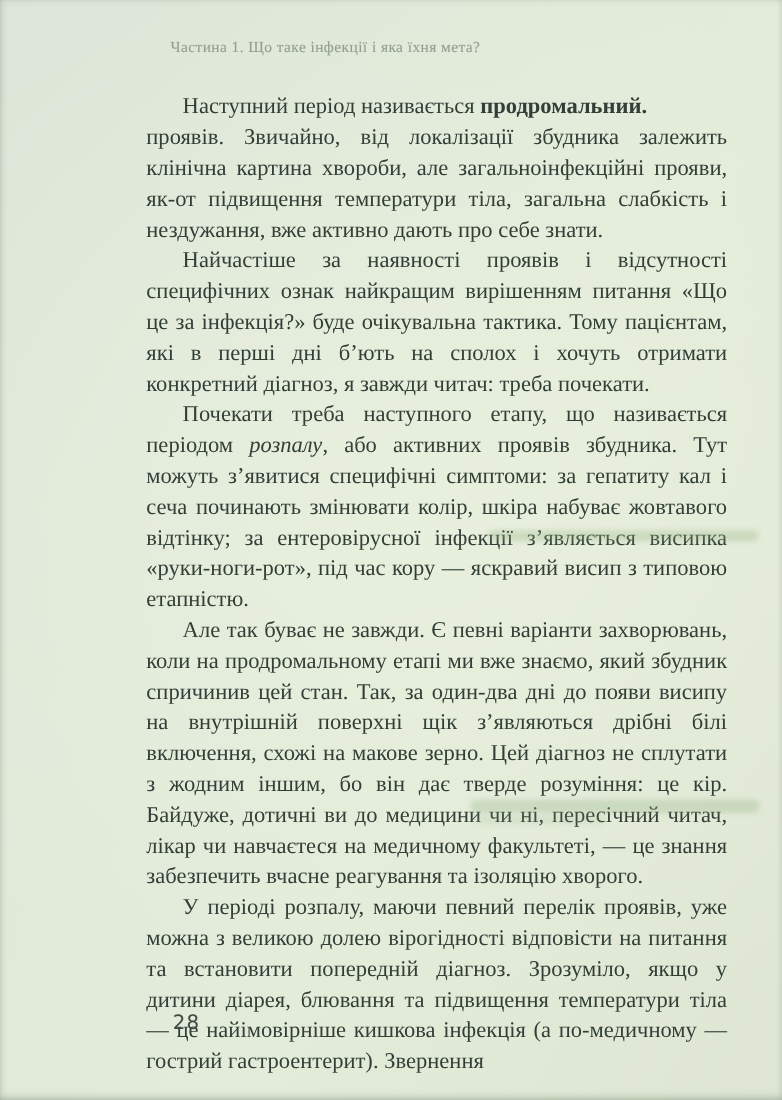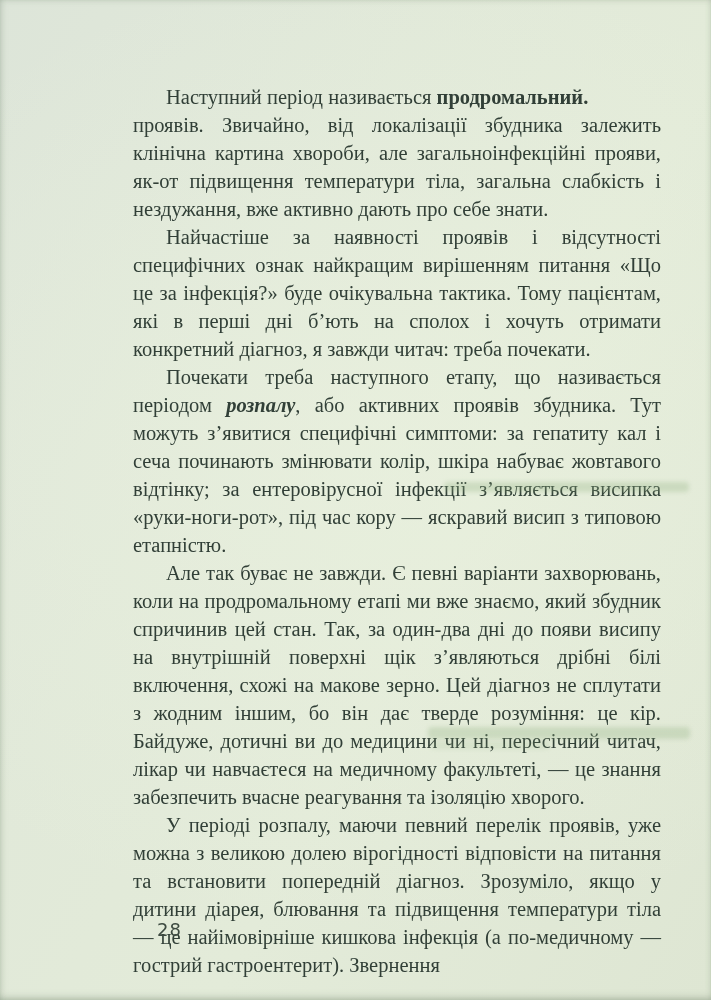--- a/index.html
+++ b/index.html
@@ -42,21 +42,21 @@
   }
   .text-column p.para {
     margin: 0;
     padding: 0;
   }
   .text-column p.para.indent {
     text-indent: 33px;
   }
   .run-normal { font-weight: normal; font-style: normal; }
   .run-bold { font-weight: bold; }
-  .run-bold-italic { font-weight: bold; font-style: italic; }
+  .run-bold-italic { font-weight: normal; font-style: italic; }
   .page-number {
     position: absolute;
     left: 157px;
     top: 919px;
     font-family: "DejaVu Sans", "Liberation Sans", sans-serif;
     font-size: 18px;
     letter-spacing: 1px;
     color: #3d4a41;
   }
   .ghost-band {
@@ -67,20 +67,21 @@
     pointer-events: none;
   }
   .ghost-band.b1 { left: 444px; top: 482px; width: 245px; height: 10px; }
   .ghost-band.b2 { left: 428px; top: 727px; width: 262px; height: 12px; }
   .ghost-band.b3 { left: 430px; top: 742px; width: 120px; height: 7px; opacity: 0.6; }
 </style>
 </head>
 <body>
 
 <div class="scan-page">
+  <div class="running-header">Частина 1. Що таке інфекції і яка їхня мета?</div>
 
   <div class="text-column">
       <p class="para indent"><span class="run-normal">Наступний період називається </span><span class="run-bold">продромальний.</span></p>
       <p class="para"><span class="run-normal">проявів. Звичайно, від локалізації збудника залежить клінічна картина хвороби, але загальноінфекційні прояви, як-от підвищення температури тіла, загальна слабкість і нездужання, вже активно дають про себе знати.</span></p>
       <p class="para indent"><span class="run-normal">Найчастіше за наявності проявів і відсутності специфічних ознак найкращим вирішенням питання «Що це за інфекція?» буде очікувальна тактика. Тому пацієнтам, які в перші дні б’ють на сполох і хочуть отримати конкретний діагноз, я завжди читач: треба почекати.</span></p>
       <p class="para indent"><span class="run-normal">Почекати треба наступного етапу, що називається періодом </span><span class="run-bold-italic">розпалу</span><span class="run-normal">, або активних проявів збудника. Тут можуть з’явитися специфічні симптоми: за гепатиту кал і сеча починають змінювати колір, шкіра набуває жовтавого відтінку; за ентеровірусної інфекції з’являється висипка «руки-ноги-рот», під час кору — яскравий висип з типовою етапністю.</span></p>
       <p class="para indent"><span class="run-normal">Але так буває не завжди. Є певні варіанти захворювань, коли на продромальному етапі ми вже знаємо, який збудник спричинив цей стан. Так, за один-два дні до появи висипу на внутрішній поверхні щік з’являються дрібні білі включення, схожі на макове зерно. Цей діагноз не сплутати з жодним іншим, бо він дає тверде розуміння: це кір. Байдуже, дотичні ви до медицини чи ні, пересічний читач, лікар чи навчаєтеся на медичному факультеті, — це знання забезпечить вчасне реагування та ізоляцію хворого.</span></p>
       <p class="para indent"><span class="run-normal">У періоді розпалу, маючи певний перелік проявів, уже можна з великою долею вірогідності відповісти на питання та встановити попередній діагноз. Зрозуміло, якщо у дитини діарея, блювання та підвищення температури тіла — це найімовірніше кишкова інфекція (а по-медичному — гострий гастроентерит). Звернення</span></p>
     </div>
 

